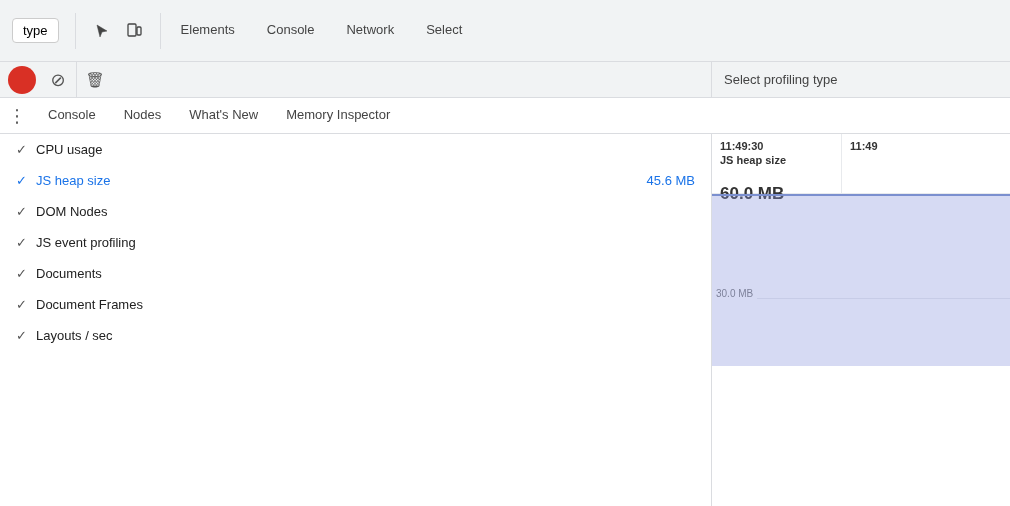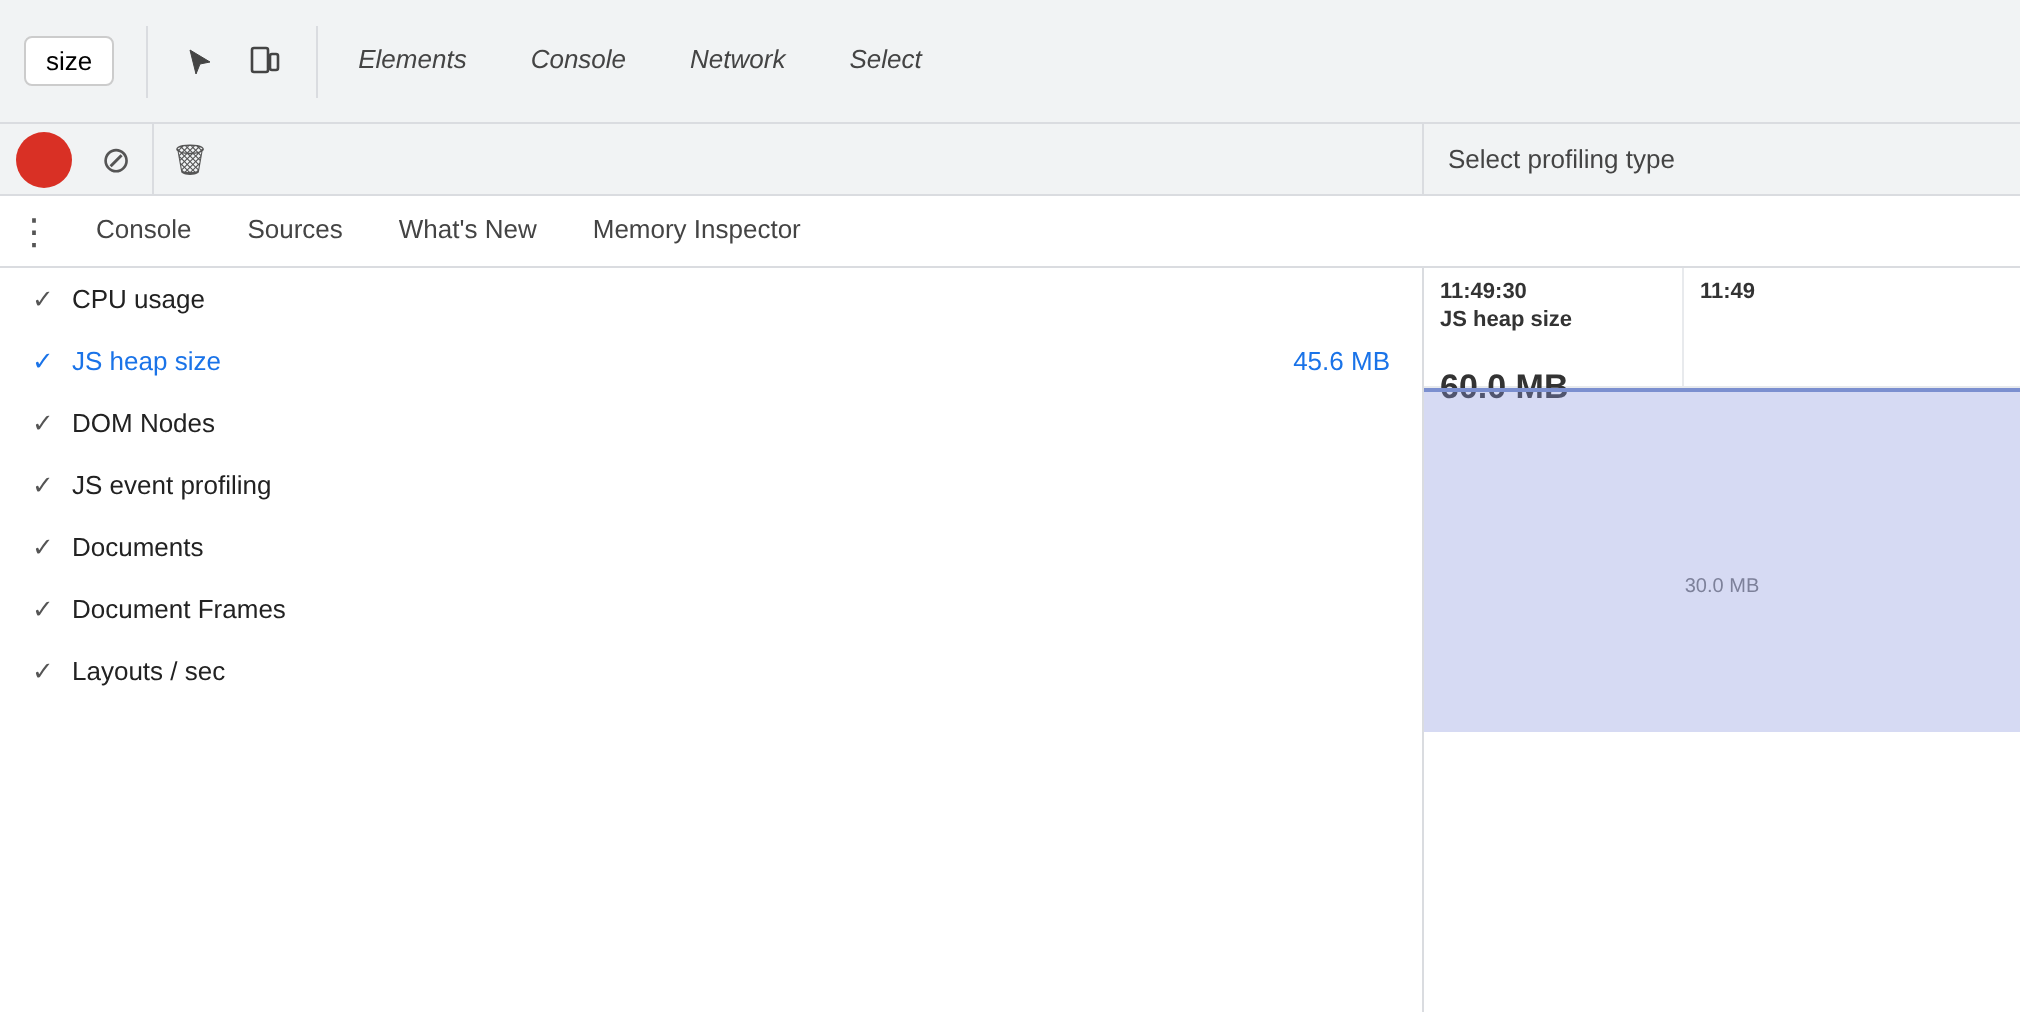--- a/index.html
+++ b/index.html
@@ -73,21 +73,20 @@
     .main-tab {
       padding: 0 16px;
       height: 100%;
       display: flex;
       align-items: center;
       font-size: 13px;
       color: #444;
       cursor: pointer;
       border-bottom: 2px solid transparent;
       white-space: nowrap;
-      font-style: italic;
     }
 
     .toolbar2-wrapper {
       display: flex;
       flex-shrink: 0;
       height: 36px;
       border-bottom: 1px solid #dadce0;
       background: #f1f3f4;
       width: 100%;
     }
@@ -205,21 +204,21 @@
       background: #fff;
       position: relative;
       overflow: hidden;
     }
   </style>
 </head>
 <body>
 
 <div class="toolbar">
 
-  <button class="null-button">size</button>
+  <button class="null-button">type</button>
 
   <div class="toolbar-divider-v"></div>
 
   <div class="toolbar-icons">
     <button class="icon-btn" title="Cursor">
       <svg width="16" height="16" viewBox="0 0 16 16" fill="none">
         <path d="M3 2l10 6-5 1-2 5L3 2z" fill="#444" stroke="#444" stroke-width="0.5"></path>
       </svg>
     </button>
     <button class="icon-btn" title="Device toolbar">
@@ -255,21 +254,21 @@
     </button>
   </div>
   <div class="toolbar2-right">
     <span style="font-size:13px; color:#444;">Select profiling type</span>
   </div>
 </div>
 
 <div class="tab-bar-secondary">
   <span class="three-dots">⋮</span>
   <div class="sec-tab">Console</div>
-  <div class="sec-tab">Sources</div>
+  <div class="sec-tab">Nodes</div>
   <div class="sec-tab">What's New</div>
   <div class="sec-tab">Memory Inspector</div>
 </div>
 
 <div class="content">
 
   <div class="left-panel">
 
     <div class="menu-item">
       <span class="checkmark">✓</span>
@@ -317,21 +316,21 @@
         <div style="font-size:11px; color:#333; margin-top:2px;">JS heap size</div>
         <div style="font-size:17px; color:#333; margin-top:18px;">60.0 MB</div>
       </div>
       <div style="padding: 6px 8px; font-size:11px; color:#333; display:flex; align-items:flex-start;">
         <span>11:49</span>
       </div>
     </div>
 
     <div style="position:relative; height: calc(100% - 60px);">
 
-      <div style="position:absolute; top:30%; left:0; right:0; display:flex; align-items:center;flex-direction:column;">
+      <div style="position:absolute; top:30%; left:0; right:0; display:flex; align-items:flex-end;">
         <span style="font-size:10px; color:#777; padding: 0 4px; background:#fff;">30.0 MB</span>
         <div style="flex:1; border-top: 1px solid #e8eaed;"></div>
       </div>
 
       <div style="position:absolute; top:0; left:0; right:0; height:55%; background: rgba(138,150,221,0.35); border-top: 2px solid #7b8fcf;"></div>
 
     </div>
   </div>
 
 </div>

